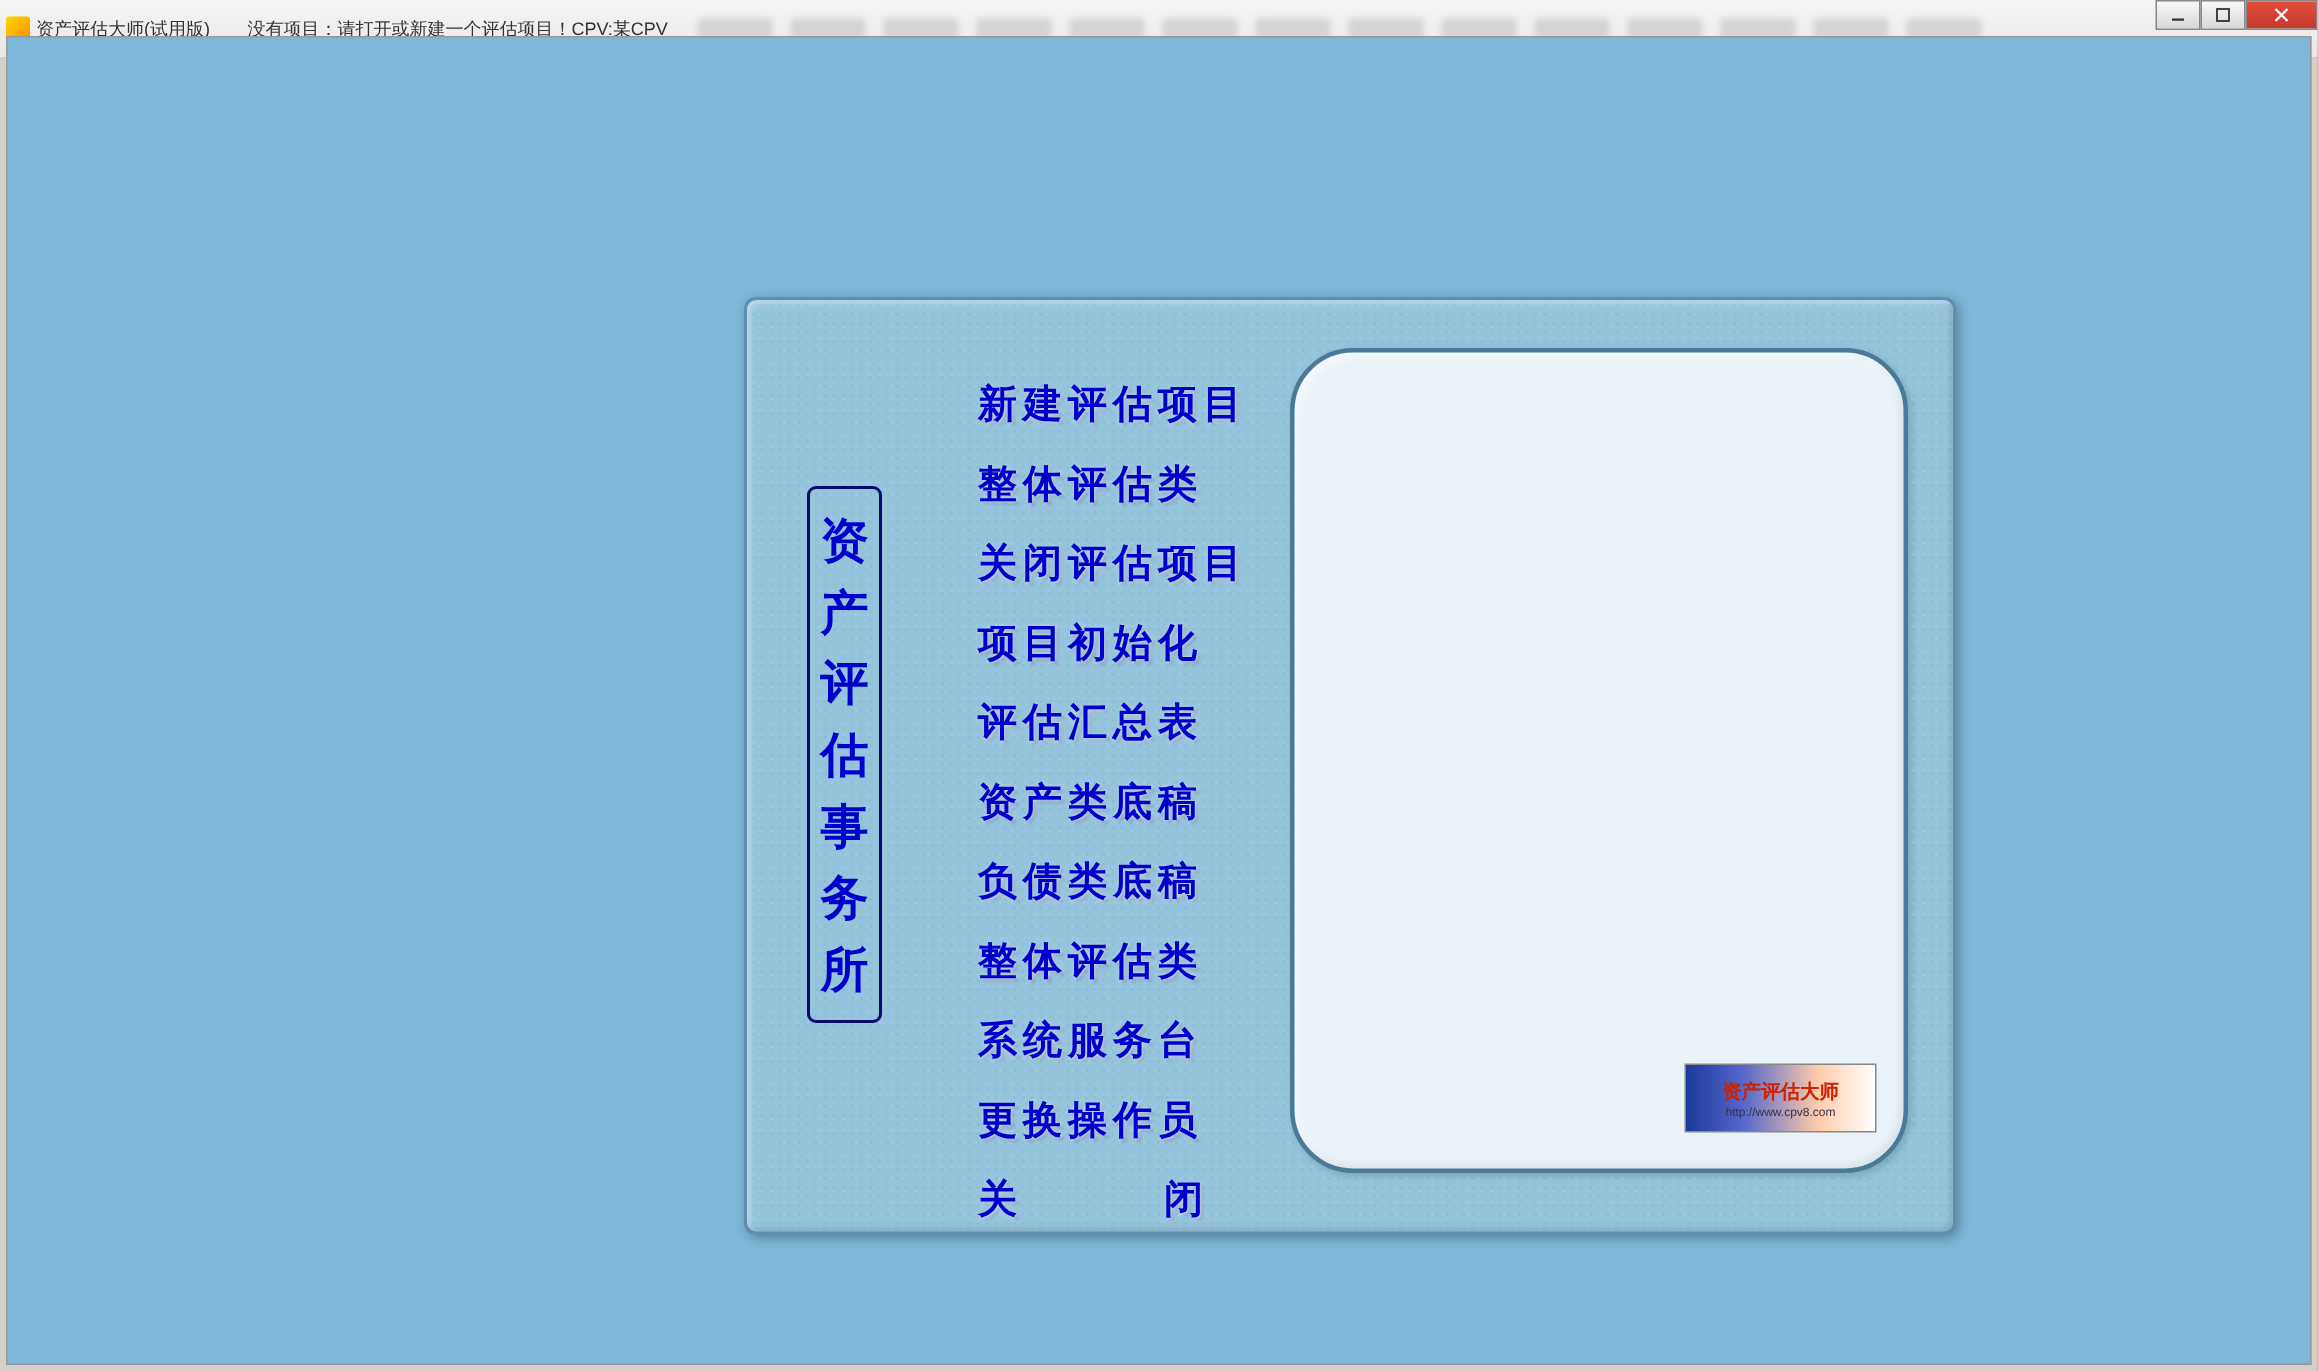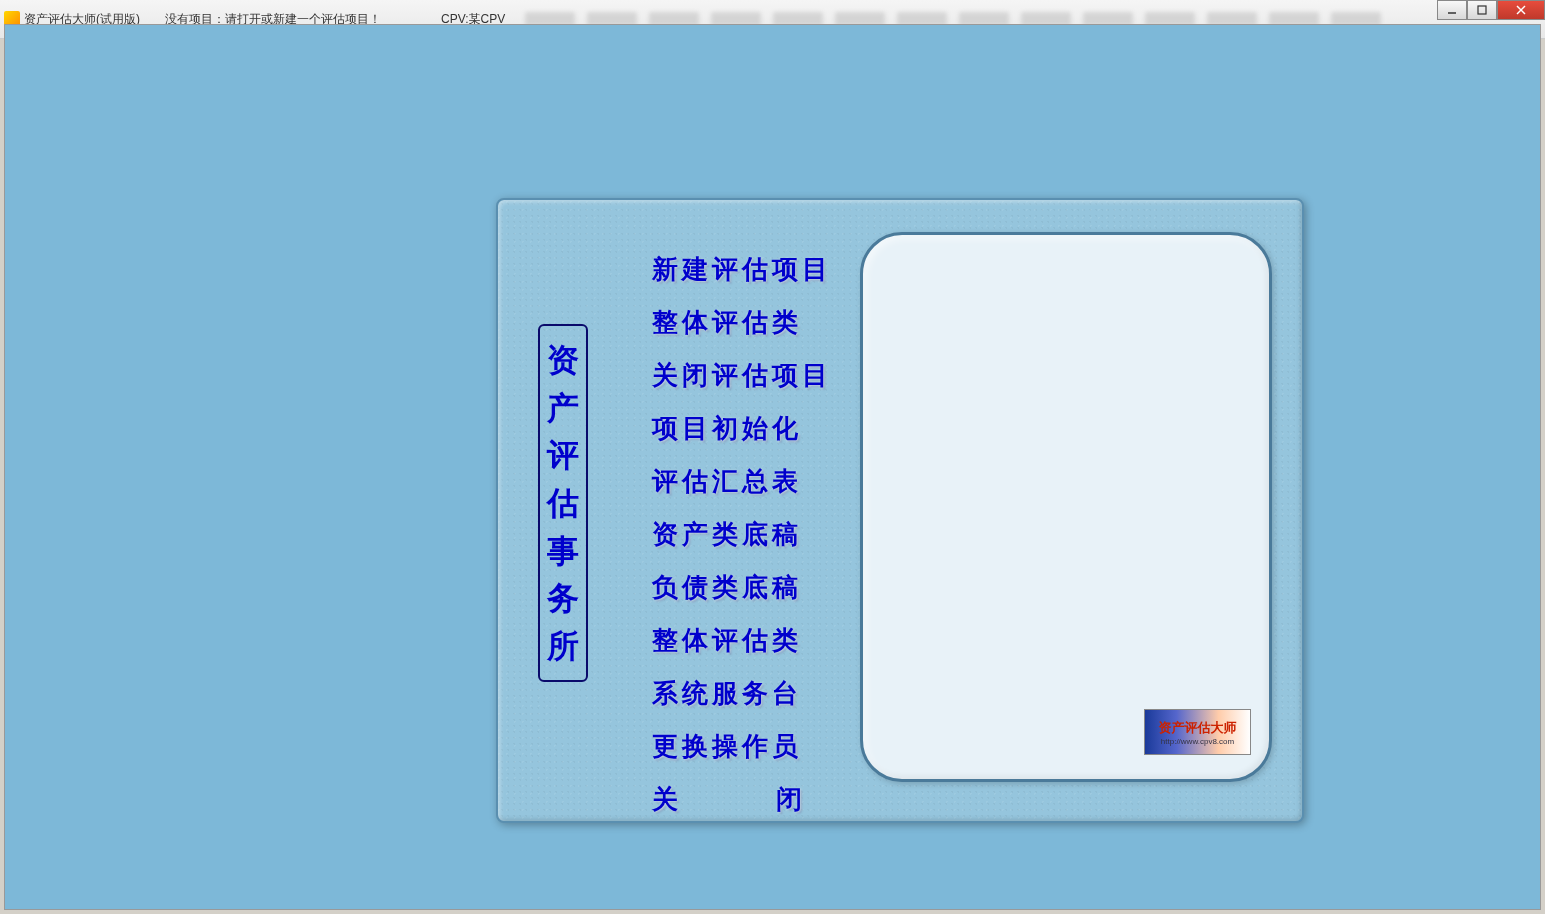--- a/index.html
+++ b/index.html
@@ -182,21 +182,21 @@
     inset 3px 3px 8px rgba(255,255,255,0.6),
     inset -2px -2px 6px rgba(0,0,0,0.08),
     2px 2px 6px rgba(0,0,0,0.18);
 }
 
 
 .logo-badge {
   position: absolute;
   right: 18px;
   bottom: 24px;
-  width: 107px;
+  width: 128px;
   height: 46px;
   background: linear-gradient(to right, #1a3a9a 0%, #5566cc 30%, #ffccaa 70%, #ffffff 100%);
   display: flex;
   flex-direction: column;
   align-items: center;
   justify-content: center;
   font-size: 13px;
   color: #cc2200;
   font-family: "KaiTi", serif;
   font-weight: bold;
@@ -210,21 +210,21 @@
   font-weight: normal;
 }
 </style>
 </head>
 <body>
 
 <div class="titlebar">
   <div class="titlebar-icon"></div>
   <span class="titlebar-text">资产评估大师(试用版)</span>
   <span class="titlebar-text" style="margin-left:25px;">没有项目：请打开或新建一个评估项目！</span>
-  <span class="titlebar-text" style="margin-left:60px;">CPV:某CPV</span>
+  <span class="titlebar-text" style="">CPV:某CPV</span>
   <div class="titlebar-blur">
     <div class="blur-item"></div>
       <div class="blur-item"></div>
       <div class="blur-item"></div>
     <div class="blur-item"></div>
       <div class="blur-item"></div>
       <div class="blur-item"></div>
     <div class="blur-item"></div>
       <div class="blur-item"></div>
       <div class="blur-item"></div>

